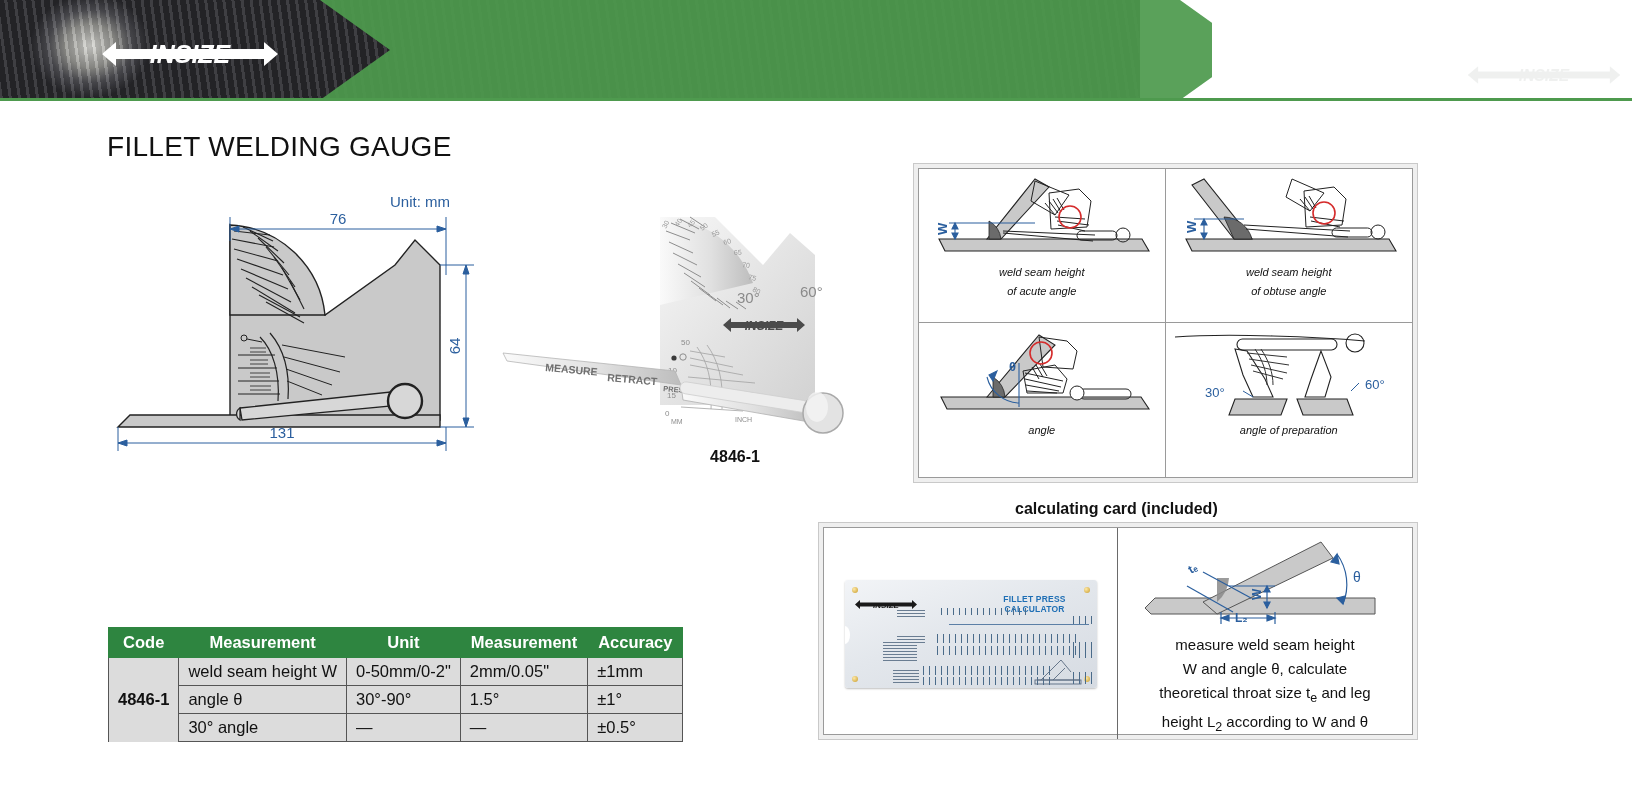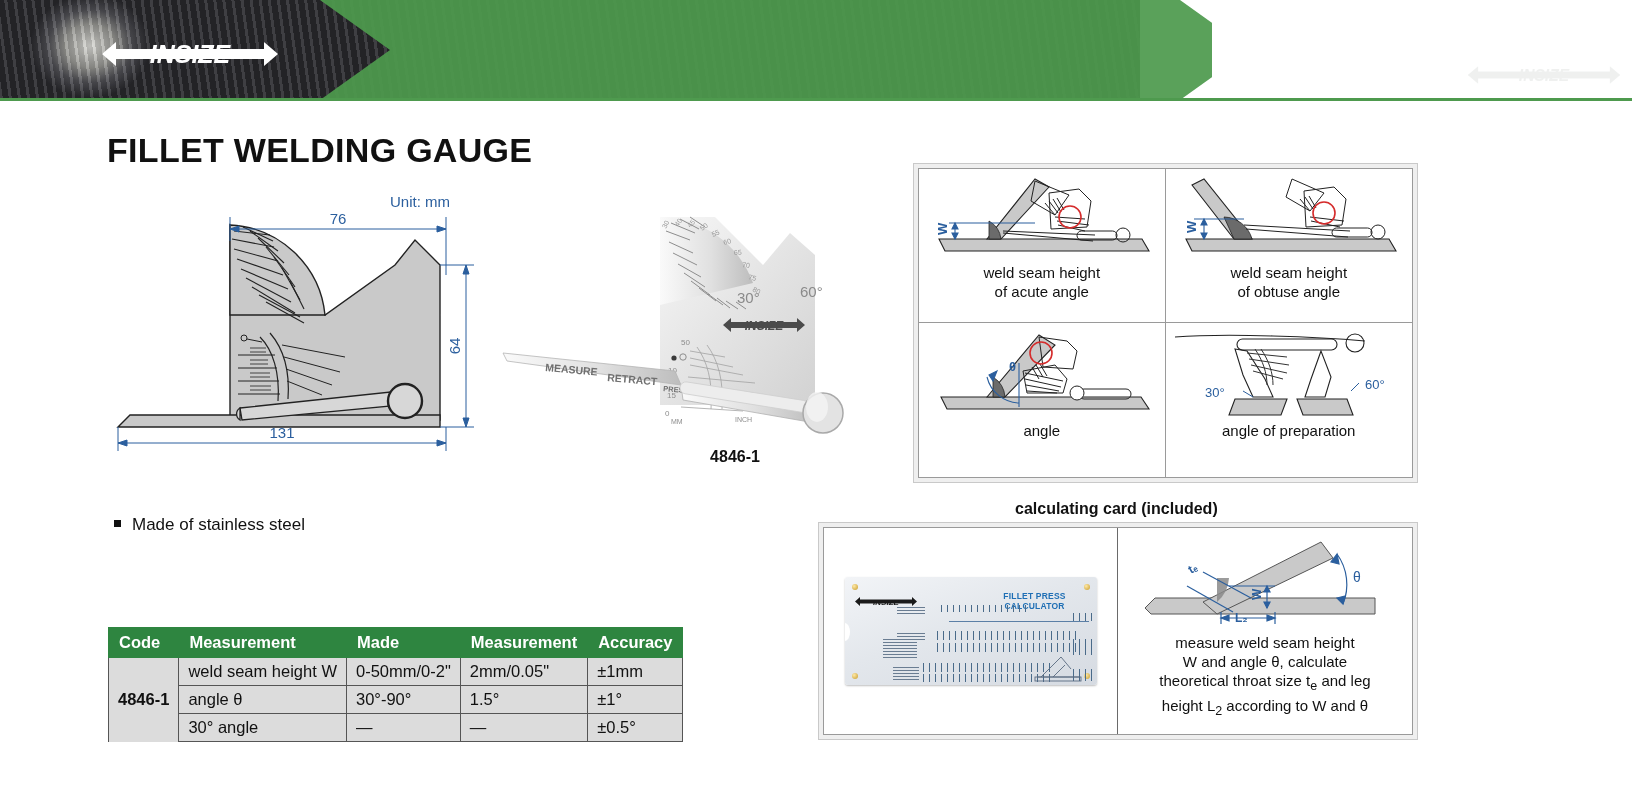--- a/index.html
+++ b/index.html
@@ -27,64 +27,64 @@
   .banner-green{position:absolute;left:0;top:0;width:1250px;height:100px;
      background:#4e9a4e;
      clip-path:polygon(320px 0,1180px 0,1250px 50px,1180px 100px,320px 100px,390px 50px);
      opacity:.93;}
   .banner-fadewhite{position:absolute;right:0;top:0;width:420px;height:100px;background:#ffffff;}
   .banner-logo{position:absolute;left:100px;top:34px;width:180px;height:40px;z-index:5;}
   .banner-watermark{position:absolute;right:8px;top:62px;width:160px;height:26px;opacity:.22;}
   .green-rule{position:absolute;left:0;top:98px;width:1632px;height:3px;background:#4e9a4e;}
 
   
-  .page-title{position:absolute;left:107px;top:131px;font-size:34px;font-weight:bold;letter-spacing:.3px;color:#111;}
+  .page-title{position:absolute;left:107px;top:131px;font-size:28px;font-weight:normal;letter-spacing:.3px;color:#111;}
 
   .unit-label{position:absolute;left:390px;top:193px;font-size:15px;color:#2b5f9e;}
 
   
   .tech-drawing{position:absolute;left:110px;top:205px;width:380px;height:250px;}
 
   
   .product-photo{position:absolute;left:485px;top:195px;width:390px;height:245px;}
   .product-code{position:absolute;left:640px;top:448px;width:190px;text-align:center;font-size:16px;font-weight:bold;color:#111;}
 
   
   .bullets{position:absolute;left:112px;top:512px;font-size:17px;line-height:25px;color:#111;}
   .bullets li{list-style:none;position:relative;padding-left:20px;margin:0 0 3px 0;}
   .bullets li::before{content:"";position:absolute;left:2px;top:8px;width:7px;height:7px;background:#111;}
   .bullets ul{margin:0;padding:0;}
 
   
   .spec-table{position:absolute;left:108px;top:627px;border-collapse:collapse;font-size:16.5px;}
-  .spec-table th{background:#2e8540;color:#ffffff;font-weight:bold;padding:5px 10px;text-align:left;
+  .spec-table th{background:#2e8540;color:#ffffff;font-weight:bold;padding:5px 10px;text-align:center;
      border:1px solid #2e8540;white-space:nowrap;}
   .spec-table td{background:#dcdcdc;color:#111;padding:4px 9px;border:1px solid #555;white-space:nowrap;}
   .spec-table td.code-cell{font-weight:bold;text-align:center;border-top:none;border-bottom:none;}
 
   
   .app-box{position:absolute;left:913px;top:163px;width:505px;height:320px;
      background:#efefef;border:1px solid #c9c9c9;padding:4px;box-sizing:border-box;}
   .app-grid{width:100%;height:100%;background:#ffffff;border:1px solid #9a9a9a;box-sizing:border-box;
      display:grid;grid-template-columns:1fr 1fr;grid-template-rows:1fr 1fr;}
   .app-cell{position:relative;box-sizing:border-box;display:flex;flex-direction:column;
      align-items:center;justify-content:flex-start;padding-top:4px;}
   .app-cell.b-r{border-right:1px solid #9a9a9a;}
   .app-cell.b-b{border-bottom:1px solid #9a9a9a;}
-  .app-cap{font-size:15px;line-height:19px;text-align:center;color:#111;margin-top:2px;}
+  .app-cap{font-size:11px;line-height:19px;text-align:center;color:#111;margin-top:2px;font-style:italic;}
 
   
   .calc-label{position:absolute;left:1015px;top:500px;font-size:16px;color:#111;font-weight:bold;}
   .calc-box{position:absolute;left:818px;top:522px;width:600px;height:218px;
      background:#efefef;border:1px solid #c9c9c9;padding:4px;box-sizing:border-box;}
   .calc-inner{width:100%;height:100%;background:#ffffff;border:1px solid #9a9a9a;box-sizing:border-box;
      display:grid;grid-template-columns:1fr 1fr;}
   .calc-left{position:relative;border-right:1px solid #6a6a6a;display:flex;align-items:center;justify-content:center;}
   .calc-right{position:relative;display:flex;flex-direction:column;align-items:center;}
-  .calc-cap{font-size:15px;line-height:19px;text-align:center;color:#111;padding:0 6px;}
+  .calc-cap{font-size:15px;line-height:24px;text-align:center;color:#111;padding:0 6px;}
 
   
   .card-photo{position:relative;width:252px;height:108px;border-radius:3px;
      background:linear-gradient(160deg,#f2f4f7 0%,#e3e7ec 45%,#d6dbe2 100%);
      box-shadow:0 1px 2px rgba(0,0,0,.25);overflow:hidden;}
   .card-logo{position:absolute;left:10px;top:18px;width:62px;height:13px;}
   .card-title{position:absolute;right:14px;top:14px;width:96px;text-align:center;
      font-size:8.5px;font-weight:bold;color:#1f6fb5;line-height:10px;letter-spacing:.2px;}
   .card-rivet{position:absolute;width:6px;height:6px;border-radius:50%;
      background:radial-gradient(circle at 35% 35%,#ffe9a8,#c79b2a);}
@@ -294,30 +294,29 @@
       <path d="M196 190 L330 214 L330 228 L198 205 Z" fill="url(#steelB)" stroke="#b0b0b0" stroke-width=".8"></path>
       <rect x="196" y="186" width="130" height="12" rx="6" fill="#ededed" stroke="#cfcfcf" stroke-width=".8" transform="rotate(9 196 186)"></rect>
       <circle cx="338" cy="218" r="20" fill="#e3e3e3" stroke="#a9a9a9" stroke-width="1.5"></circle>
       <ellipse cx="332" cy="212" rx="11" ry="15" fill="#f4f4f4" opacity=".8"></ellipse>
     </g>
   </svg>
   <div class="product-code">4846-1</div>
 
   <div class="bullets">
     <ul>
-      <li>Made of stainless steel</li>
     </ul>
   </div>
 
   <table class="spec-table">
     <thead>
       <tr>
         <th>Code</th>
         <th>Measurement</th>
-        <th>Made</th>
+        <th>Unit</th>
         <th>Measurement</th>
         <th>Accuracy</th>
       </tr>
     </thead>
     <tbody>
       <tr>
         <td class="code-cell" rowspan="3">4846-1</td>
         <td>weld seam height W</td>
         <td>0-50mm/0-2"</td>
         <td>2mm/0.05"</td>

